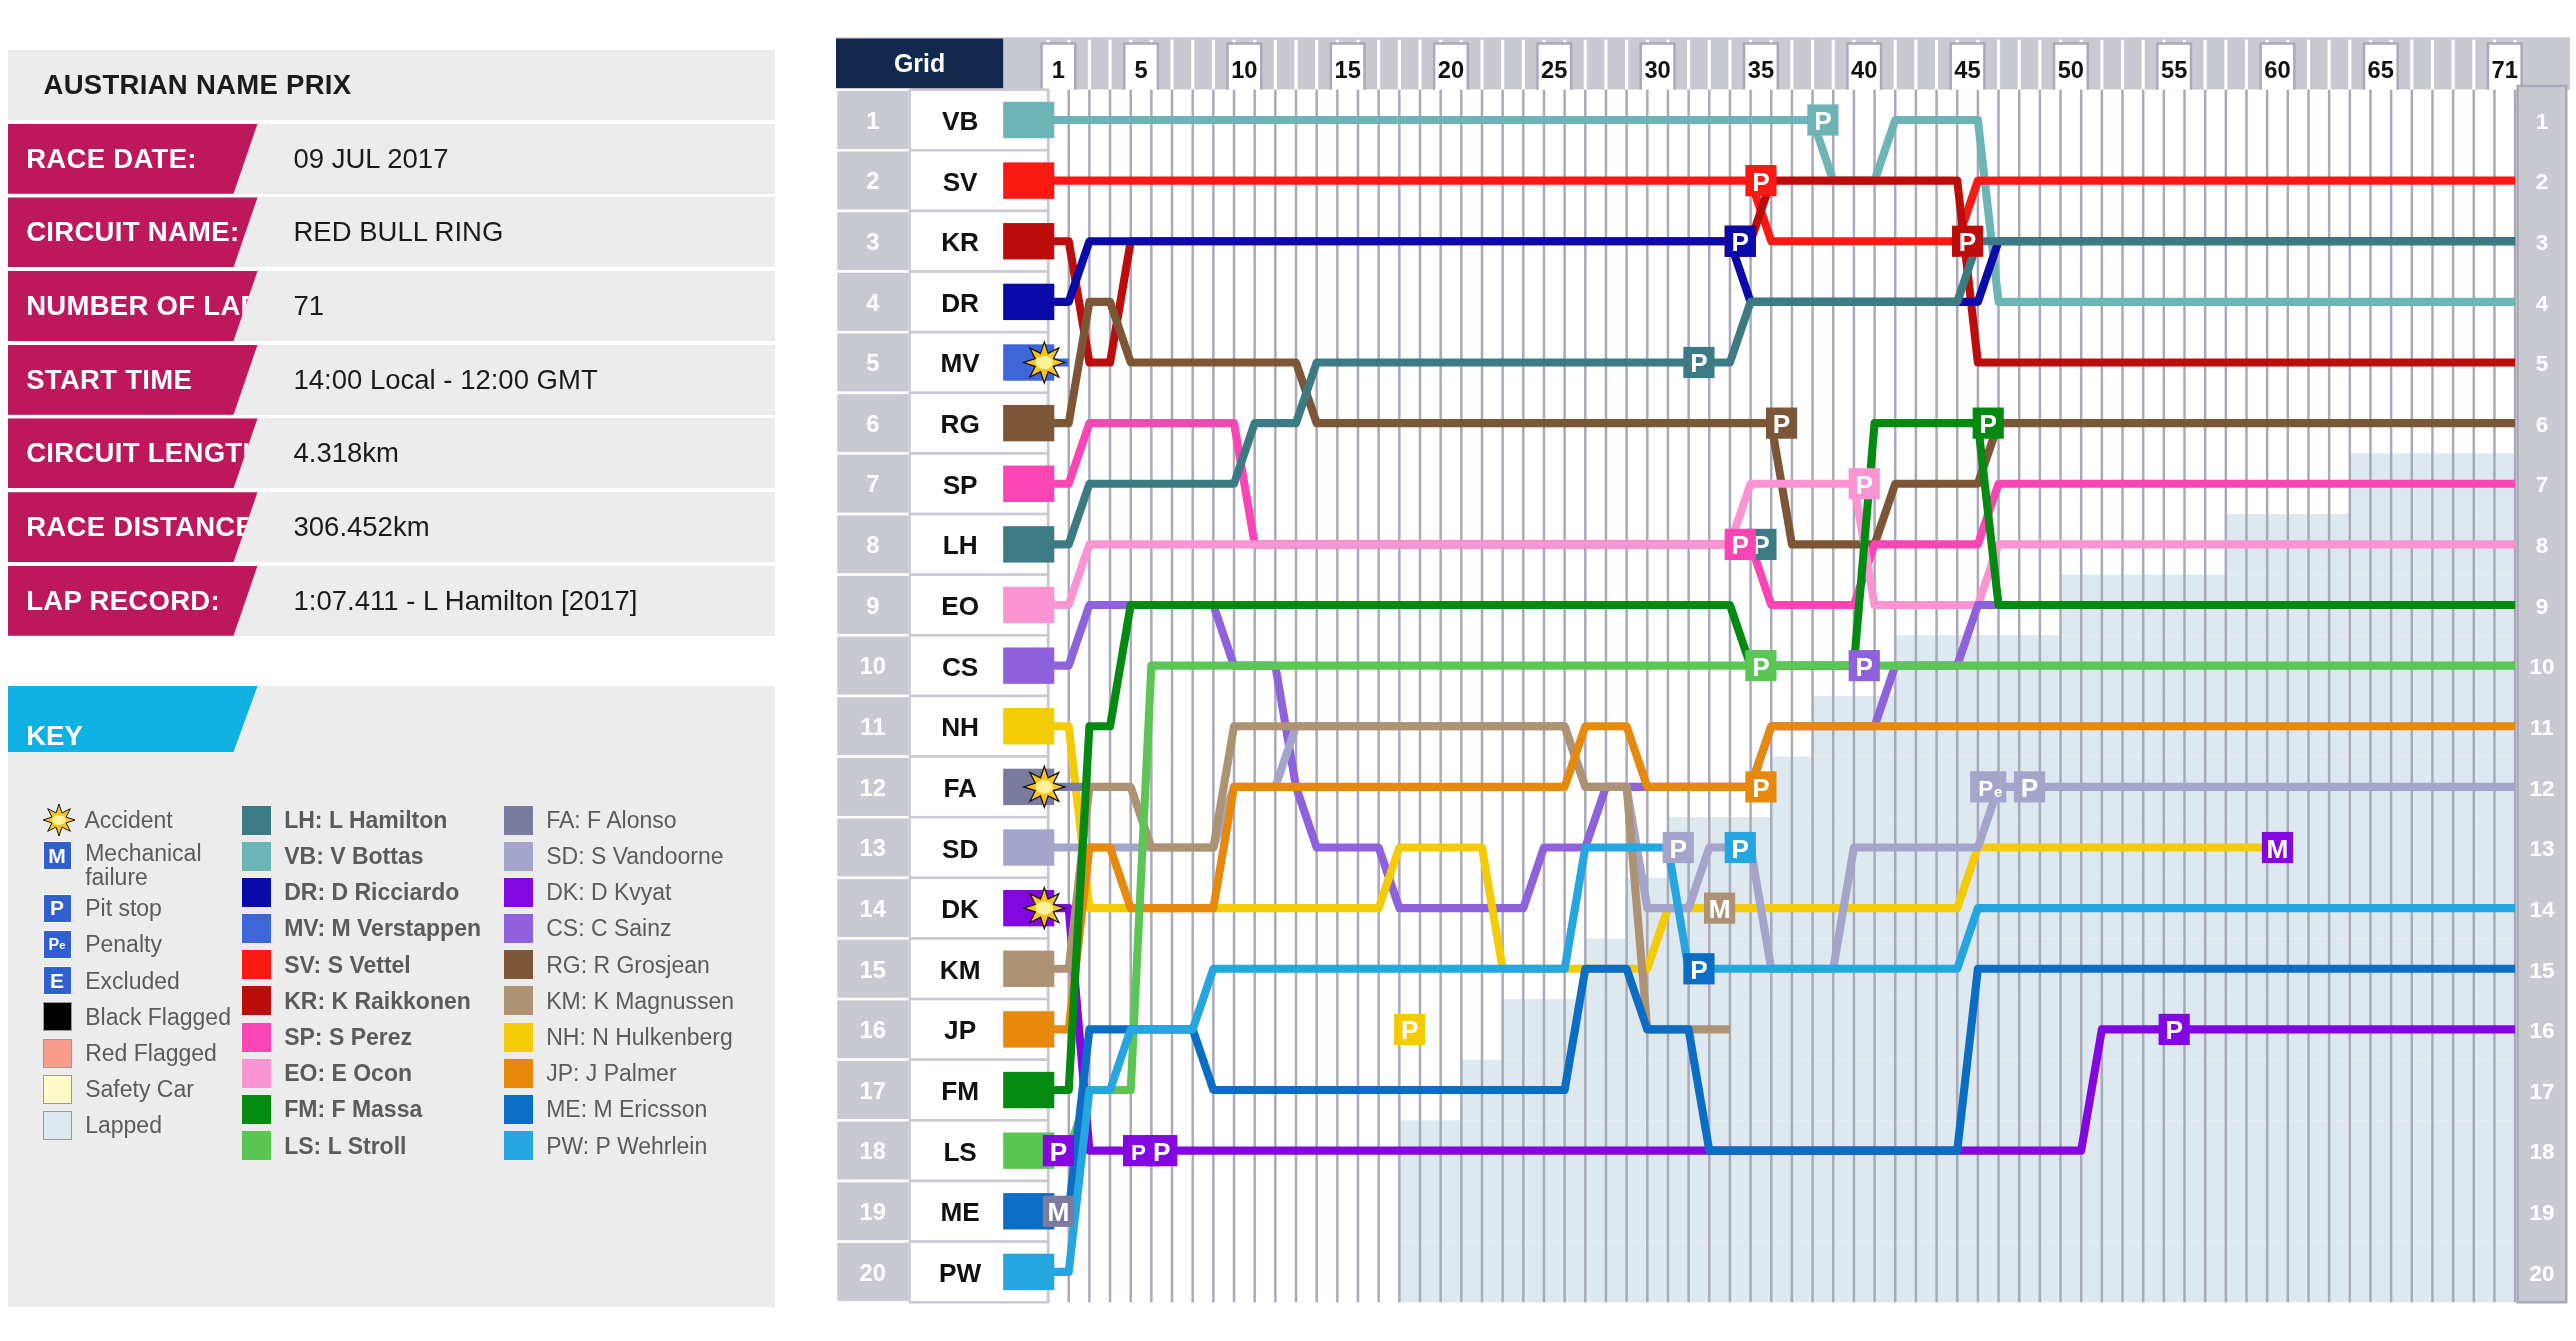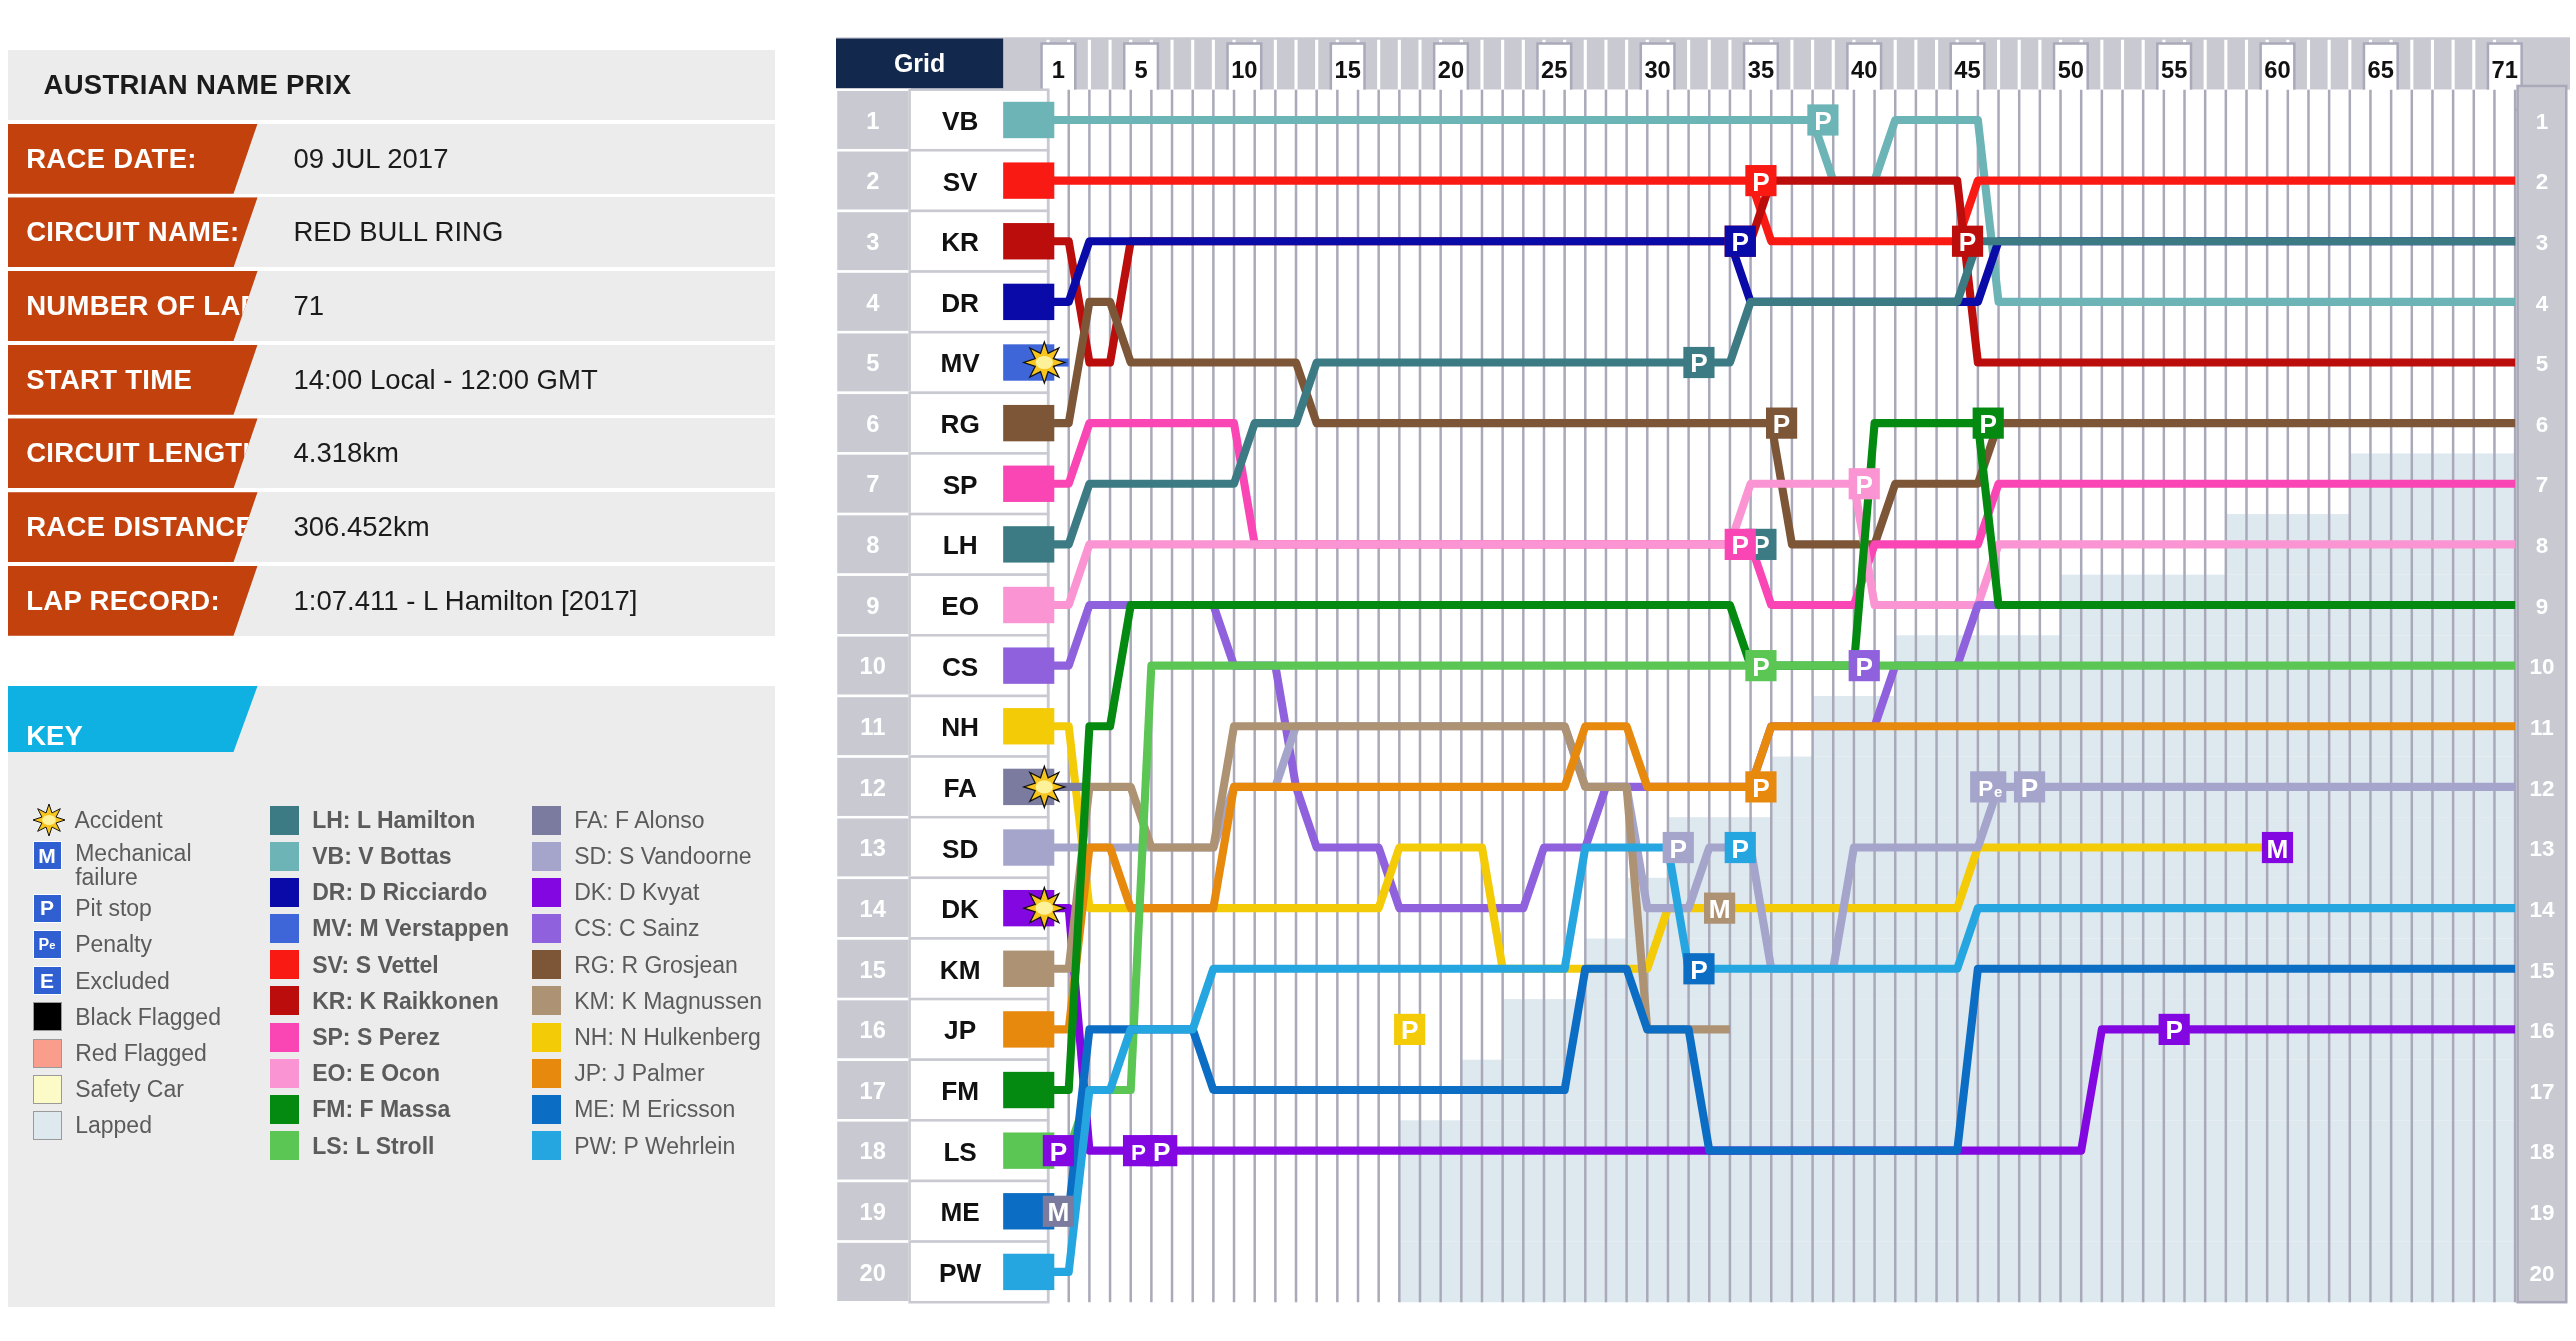--- a/index.html
+++ b/index.html
@@ -4,36 +4,36 @@
 <style>
   html,body{margin:0;padding:0;background:#ffffff;}
   body{width:2576px;height:1341px;font-family:"Liberation Sans",sans-serif;overflow:hidden;}
   .page{position:relative;width:2576px;height:1341px;background:#fff;}
 
   
   .info-panel{position:absolute;left:7.5px;top:50px;width:767px;}
   .info-row{display:flex;height:70px;margin-bottom:3.7px;background:#ececec;}
   .info-label{position:relative;width:250px;flex:none;display:flex;align-items:center;
      padding-left:18.7px;box-sizing:border-box;color:#fff;font-weight:bold;font-size:27.5px;
-     letter-spacing:0.3px;background:#c2410c;
+     letter-spacing:0.3px;background:#be185d;
      clip-path:polygon(0 0,100% 0,calc(100% - 24px) 100%,0 100%);}
   .info-row.round .info-label{background:#12294d;}
   .info-value{flex:1;display:flex;align-items:center;padding-left:36px;box-sizing:border-box;
      font-size:27.5px;color:#1b1b1b;}
   .info-row.round .info-value{font-weight:bold;letter-spacing:0.3px;}
   .info-label span,.info-value span{display:block;white-space:nowrap;}
 
   
   .key-panel{position:absolute;left:7.5px;top:686px;width:767px;height:621px;background:#ececec;}
   .key-head{position:relative;width:250px;height:66px;background:#0fb1e2;color:#fff;
      font-weight:bold;font-size:27.5px;display:flex;align-items:flex-end;padding-left:18.7px;
      box-sizing:border-box;clip-path:polygon(0 0,100% 0,calc(100% - 24px) 100%,0 100%);}
   .key-cols{position:absolute;left:0;top:119px;width:767px;display:flex;}
   .key-col{box-sizing:border-box;}
-  .key-col.c1{width:262px;padding-left:25px;}
+  .key-col.c1{width:234px;padding-left:35px;}
   .key-col.c2{width:262px;font-weight:bold;}
   .key-col.c3{width:243px;}
   .key-item{display:flex;align-items:center;margin-bottom:6.2px;height:30px;}
   .key-item.tall{height:46px;align-items:flex-start;}
   .key-swatch{width:29px;height:29px;flex:none;margin-right:13.7px;}
   .key-swatch.bordered{border:1.2px solid #9a9a9a;box-sizing:border-box;}
   .key-txt{font-size:23px;color:#5b5b5b;line-height:1.05;}
   .key-mini{width:29px;height:29px;flex:none;margin-right:13.7px;background:#2f5fd0;
      color:#fff;font-weight:bold;font-size:21px;display:flex;align-items:center;
      justify-content:center;border:1.2px solid #fff;box-sizing:border-box;}

